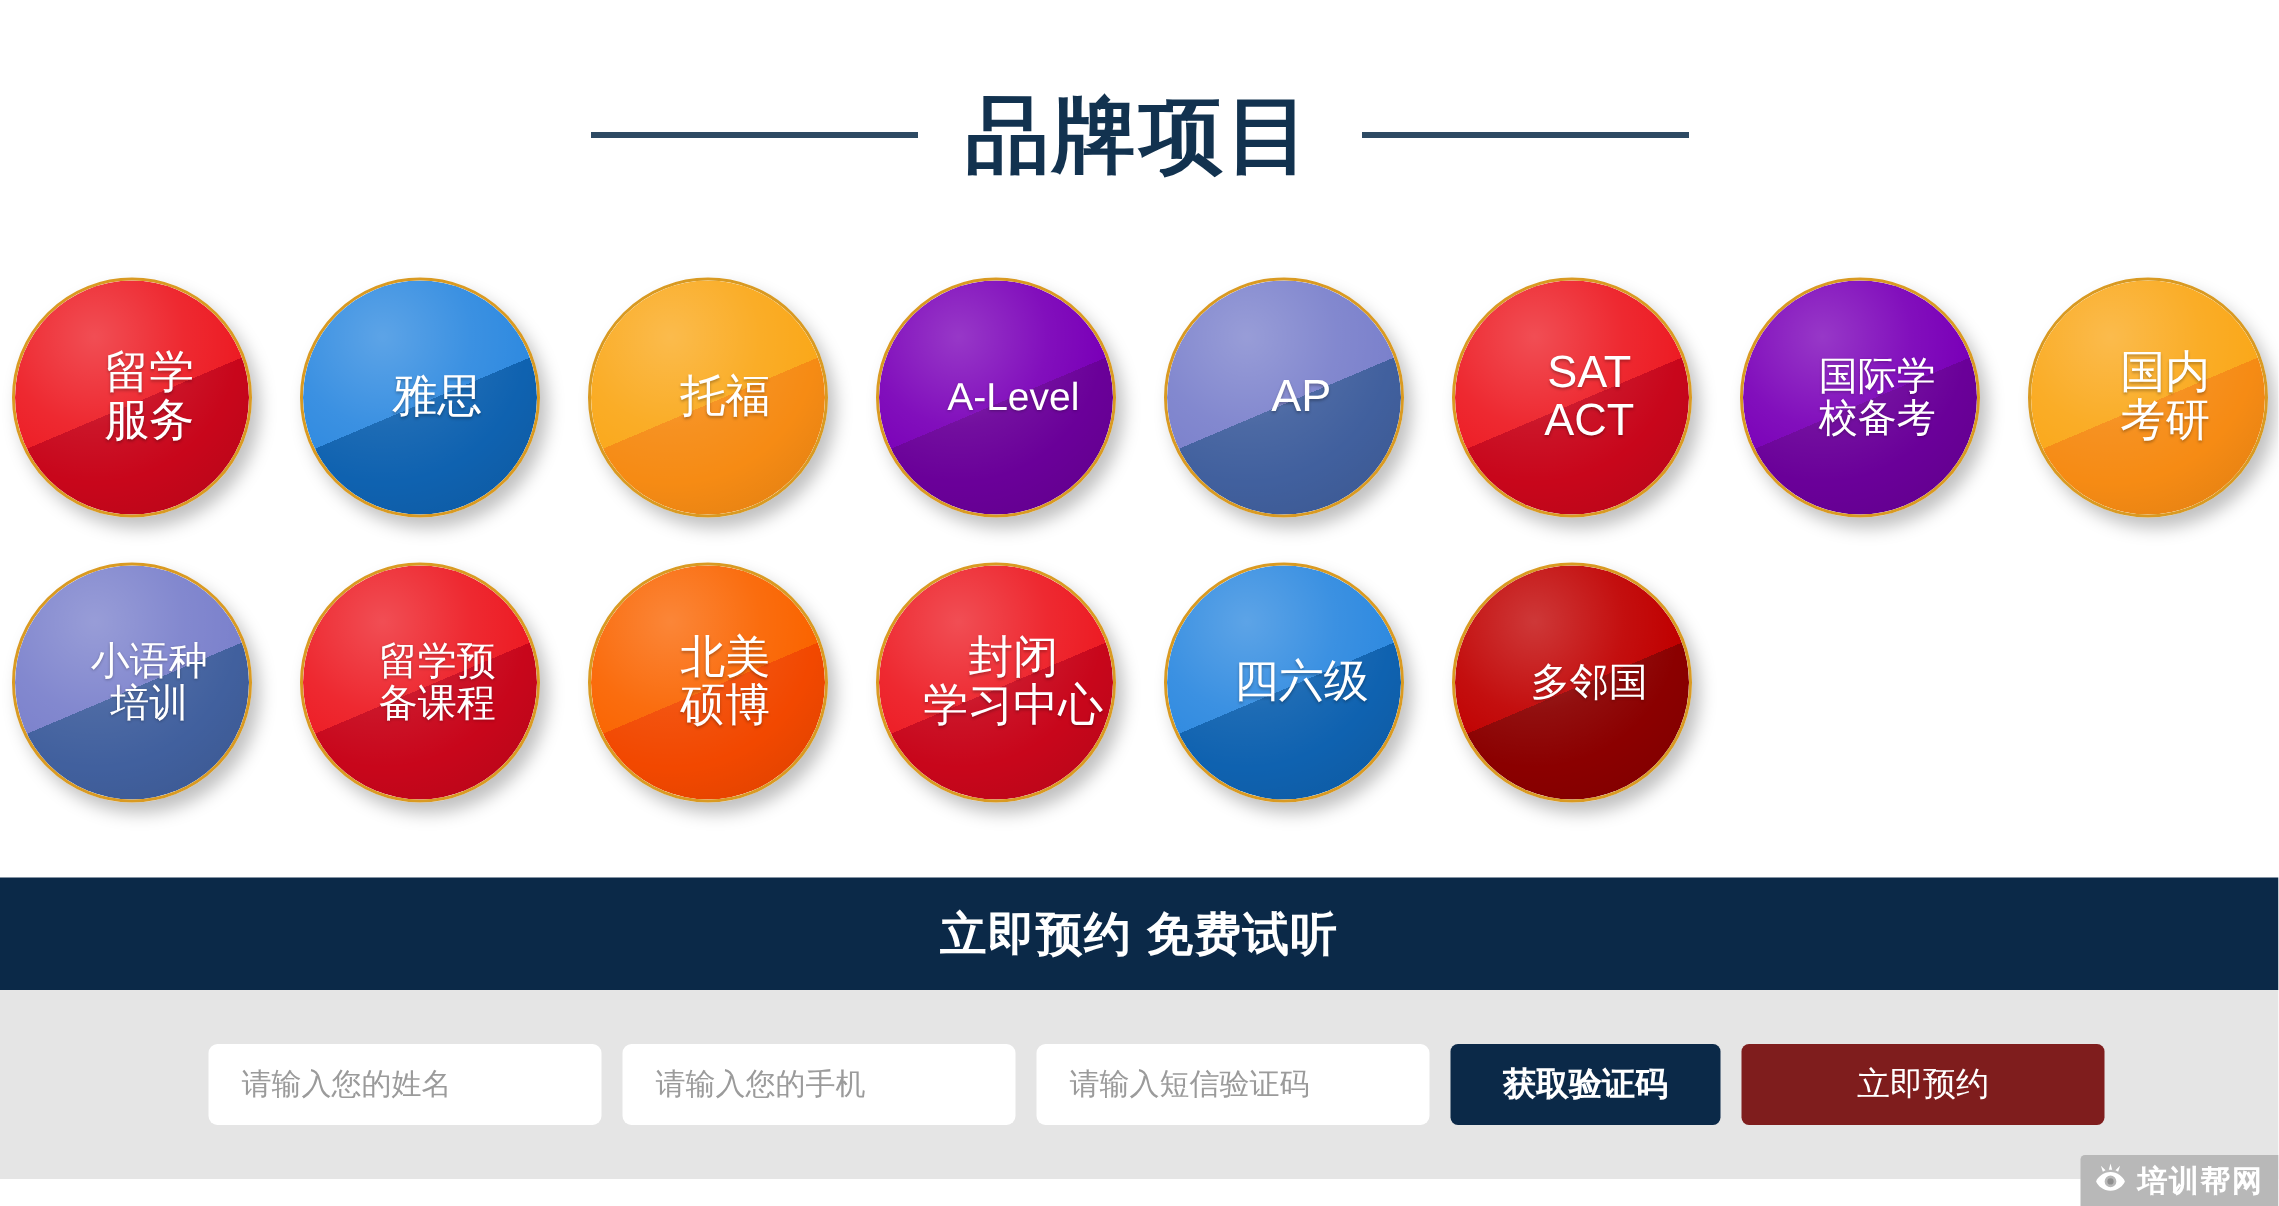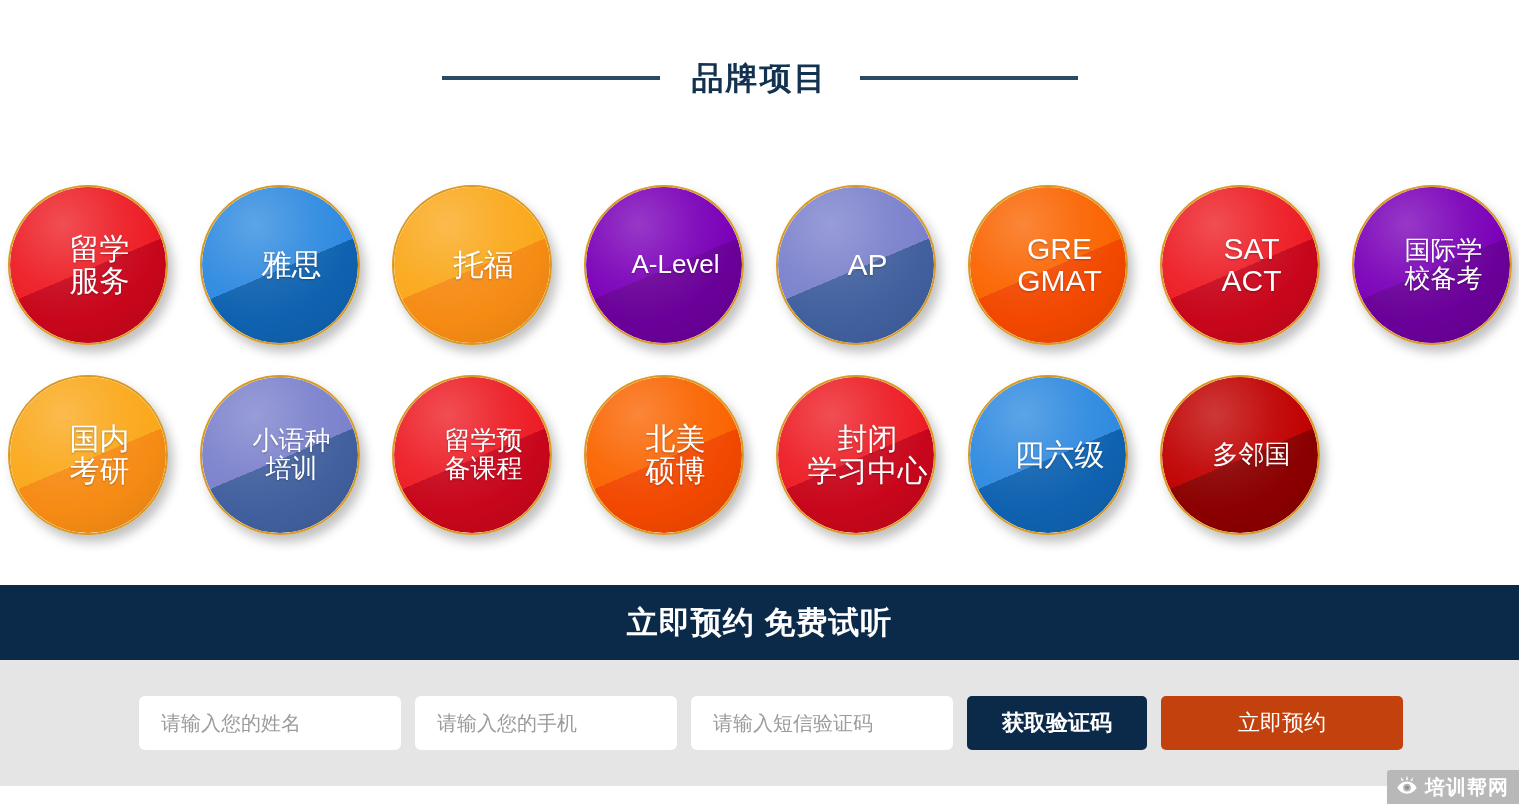--- a/index.html
+++ b/index.html
@@ -25,21 +25,21 @@
     align-items: center;
     justify-content: center;
     gap: 32px;
   }
   .title-rule {
     width: 218px;
     height: 4px;
     background: #2d4a63;
   }
   .title-text {
-    font-size: 32px;
+    font-size: 56px;
     font-weight: bold;
     color: #12324f;
     letter-spacing: 2px;
     line-height: 1;
     white-space: nowrap;
   }
 
   
   .circle-grid {
     position: absolute;
@@ -150,21 +150,21 @@
     border: none;
     border-radius: 5px;
     font-size: 22px;
     font-family: "Liberation Sans", "DejaVu Sans", sans-serif;
     color: #ffffff;
     cursor: pointer;
     padding: 0 20px;
     white-space: nowrap;
   }
   .btn-code  { background: #0b2948; width: 180px; font-weight: bold; }
-  .btn-book  { background: #c2410c; width: 242px; }
+  .btn-book  { background: #7f1d1d; width: 242px; }
 
   
   .watermark {
     position: absolute;
     right: 0;
     bottom: 0;
     height: 34px;
     background: #b8b8b8;
     display: flex;
     align-items: center;
@@ -208,26 +208,20 @@
     </div>
     <div class="circle">
       <div class="face" style="background: linear-gradient(157deg, rgb(122, 0, 184) 0%, rgb(122, 0, 184) 52%, rgb(106, 0, 153) 52%, rgb(106, 0, 153) 100%);"></div>
       <div class="sheen"></div>
       <div class="label small">A-Level</div>
     </div>
     <div class="circle">
       <div class="face" style="background: linear-gradient(157deg, rgb(123, 129, 204) 0%, rgb(123, 129, 204) 52%, rgb(65, 96, 158) 52%, rgb(65, 96, 158) 100%);"></div>
       <div class="sheen"></div>
       <div class="label">AP</div>
-    </div>
-    <div class="circle">
-      <div class="face" style="background: linear-gradient(157deg, rgb(250, 100, 0) 0%, rgb(250, 100, 0) 52%, rgb(242, 72, 0) 52%, rgb(242, 72, 0) 100%);"></div>
-      <div class="sheen"></div>
-      <div class="label">GRE
-GMAT</div>
     </div>
     <div class="circle">
       <div class="face" style="background: linear-gradient(157deg, rgb(237, 28, 36) 0%, rgb(237, 28, 36) 52%, rgb(200, 6, 27) 52%, rgb(200, 6, 27) 100%);"></div>
       <div class="sheen"></div>
       <div class="label">SAT
 ACT</div>
     </div>
     <div class="circle">
       <div class="face" style="background: linear-gradient(157deg, rgb(122, 0, 184) 0%, rgb(122, 0, 184) 52%, rgb(106, 0, 153) 52%, rgb(106, 0, 153) 100%);"></div>
       <div class="sheen"></div>

